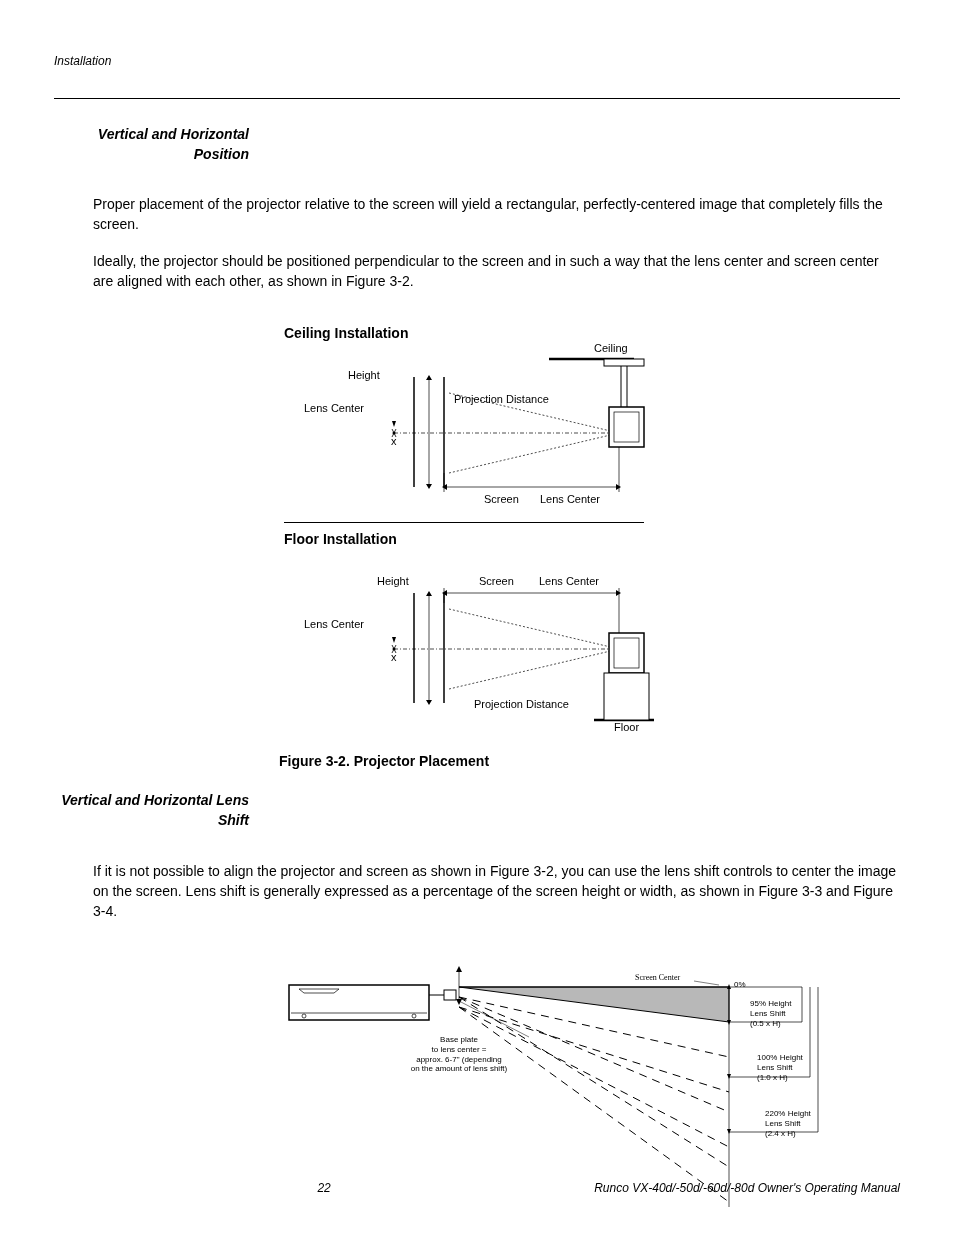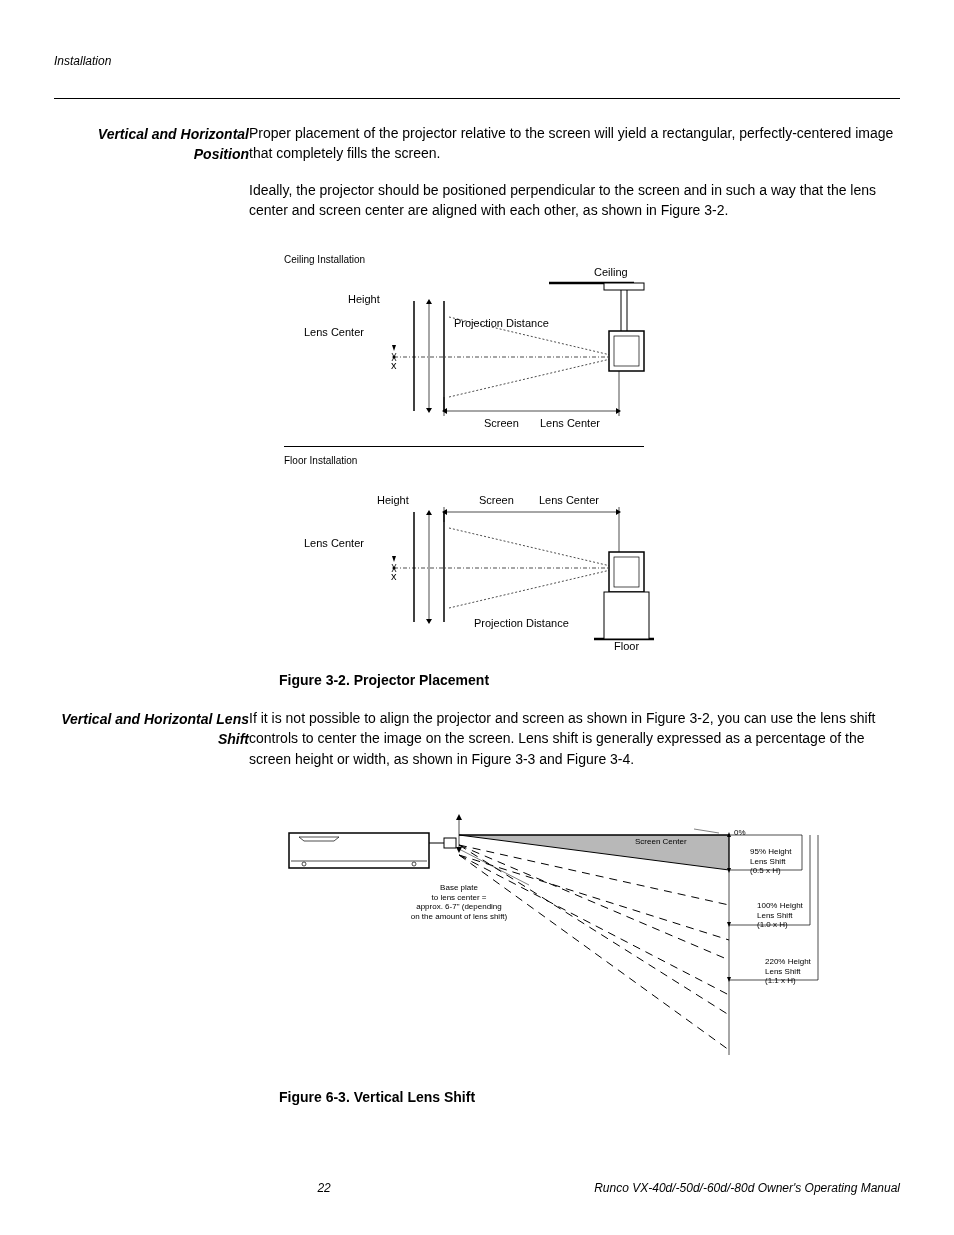--- a/index.html
+++ b/index.html
@@ -17,45 +17,48 @@
       font-size: 12px;
       margin-bottom: 30px;
     }
     .header-rule {
       border: none;
       border-top: 1.5px solid #000;
       margin-bottom: 24px;
     }
     .content-row {
       display: flex;
+      gap: 30px;
       margin-bottom: 18px;
+      flex-direction: column;
     }
     .side-label {
       width: 195px;
       flex-shrink: 0;
       text-align: right;
       font-weight: bold;
       font-style: italic;
       font-size: 14px;
       line-height: 1.4;
       padding-top: 2px;
     }
     .body-text {
       flex: 1;
       font-size: 14px;
       line-height: 1.45;
+      margin-left: 39px;
     }
     .para { margin-bottom: 16px; }
     .figure-block {
       margin-left: 225px;
       margin-bottom: 12px;
     }
     .fig-title {
-      font-weight: normal;
-      font-size: 10px;
+      font-weight: bold;
+      font-size: 14px;
       margin-bottom: 6px;
       margin-left: 5px;
     }
     .fig-caption {
       font-weight: bold;
       font-size: 14px;
       margin-top: 20px;
       margin-bottom: 20px;
     }
     .diagram-box {
@@ -237,40 +240,40 @@
       <line x1="531" y1="30" x2="531" y2="120" stroke="#000" stroke-width="0.7"></line>
       <line x1="450" y1="175" x2="539" y2="175" stroke="#000" stroke-width="0.7"></line>
       <line x1="539" y1="30" x2="539" y2="175" stroke="#000" stroke-width="0.7"></line>
       <polygon points="448,32 452,32 450,27" fill="#000"></polygon>
       <polygon points="448,63 452,63 450,68" fill="#000"></polygon>
       <polygon points="448,117 452,117 450,122" fill="#000"></polygon>
       <polygon points="448,172 452,172 450,177" fill="#000"></polygon>
       <line x1="250" y1="80" x2="180" y2="44" stroke="#000" stroke-width="0.5"></line>
       <line x1="415" y1="24" x2="440" y2="28" stroke="#000" stroke-width="0.5"></line>
     </svg>
-    <span class="lbl tiny" style="left:356px; top:32px;">Screen Center</span>
+    <span class="lbl tiny" style="left:356px; top:16px;font-family:Liberation Serif, serif;">Screen Center</span>
     <span class="lbl tiny" style="left:455px; top:23px;">0%</span>
     <span class="lbl tiny" style="left:100px; top:78px; text-align:center; width:160px; white-space:pre-line;">Base plate
 to lens center =
 approx. 6-7" (depending
 on the amount of lens shift)</span>
     <div class="lbl tiny" style="left:471px; top:42px;">
       <div>95% Height</div>
       <div>Lens Shift</div>
       <div>(0.5 x H)</div>
     </div>
     <div class="lbl tiny" style="left:478px; top:96px;">
       <div>100% Height</div>
       <div>Lens Shift</div>
       <div>(1.0 x H)</div>
     </div>
     <div class="lbl tiny" style="left:486px; top:152px;">
       <div>220% Height</div>
       <div>Lens Shift</div>
-      <div>(1.1 x H)</div>
+      <div>(2.4 x H)</div>
     </div>
   </div>
 
 
   <div class="fig-caption" style="margin-top:24px;">Figure 6-3. Vertical Lens Shift</div>
 </div>
 
 <div class="footer">
   <span class="pnum">22</span>
   <span class="doc">Runco VX-40d/-50d/-60d/-80d Owner's Operating Manual</span>

